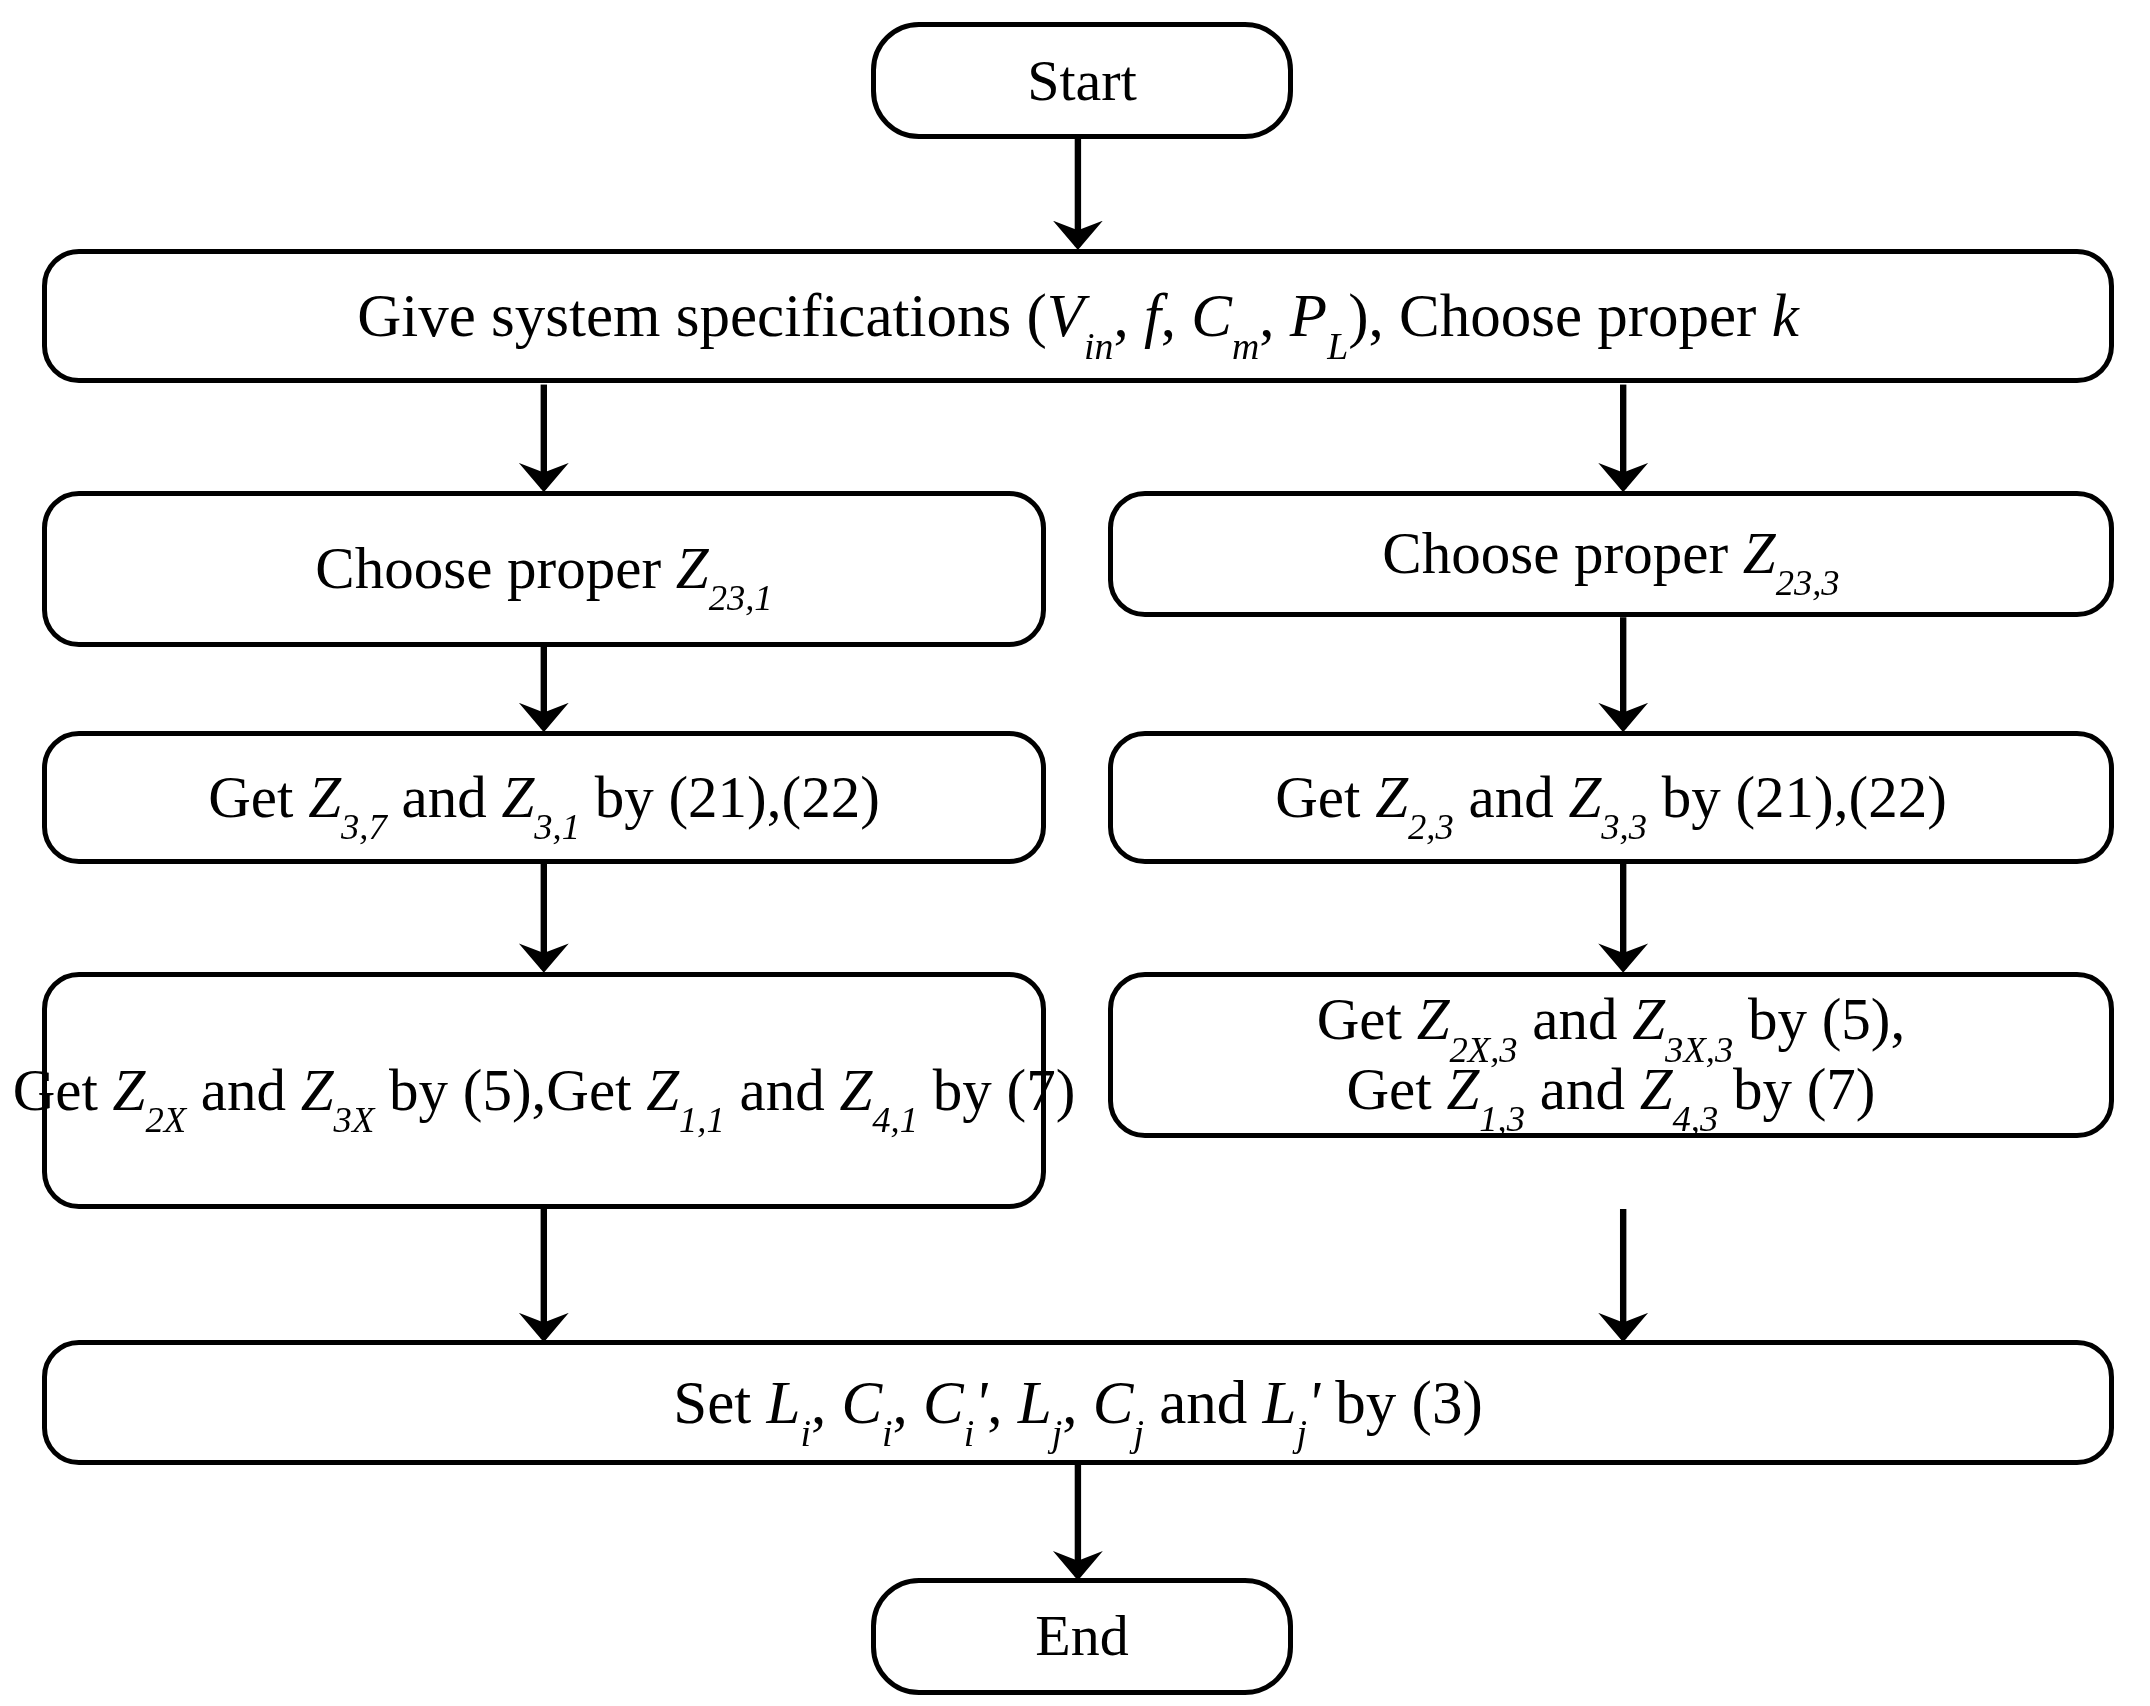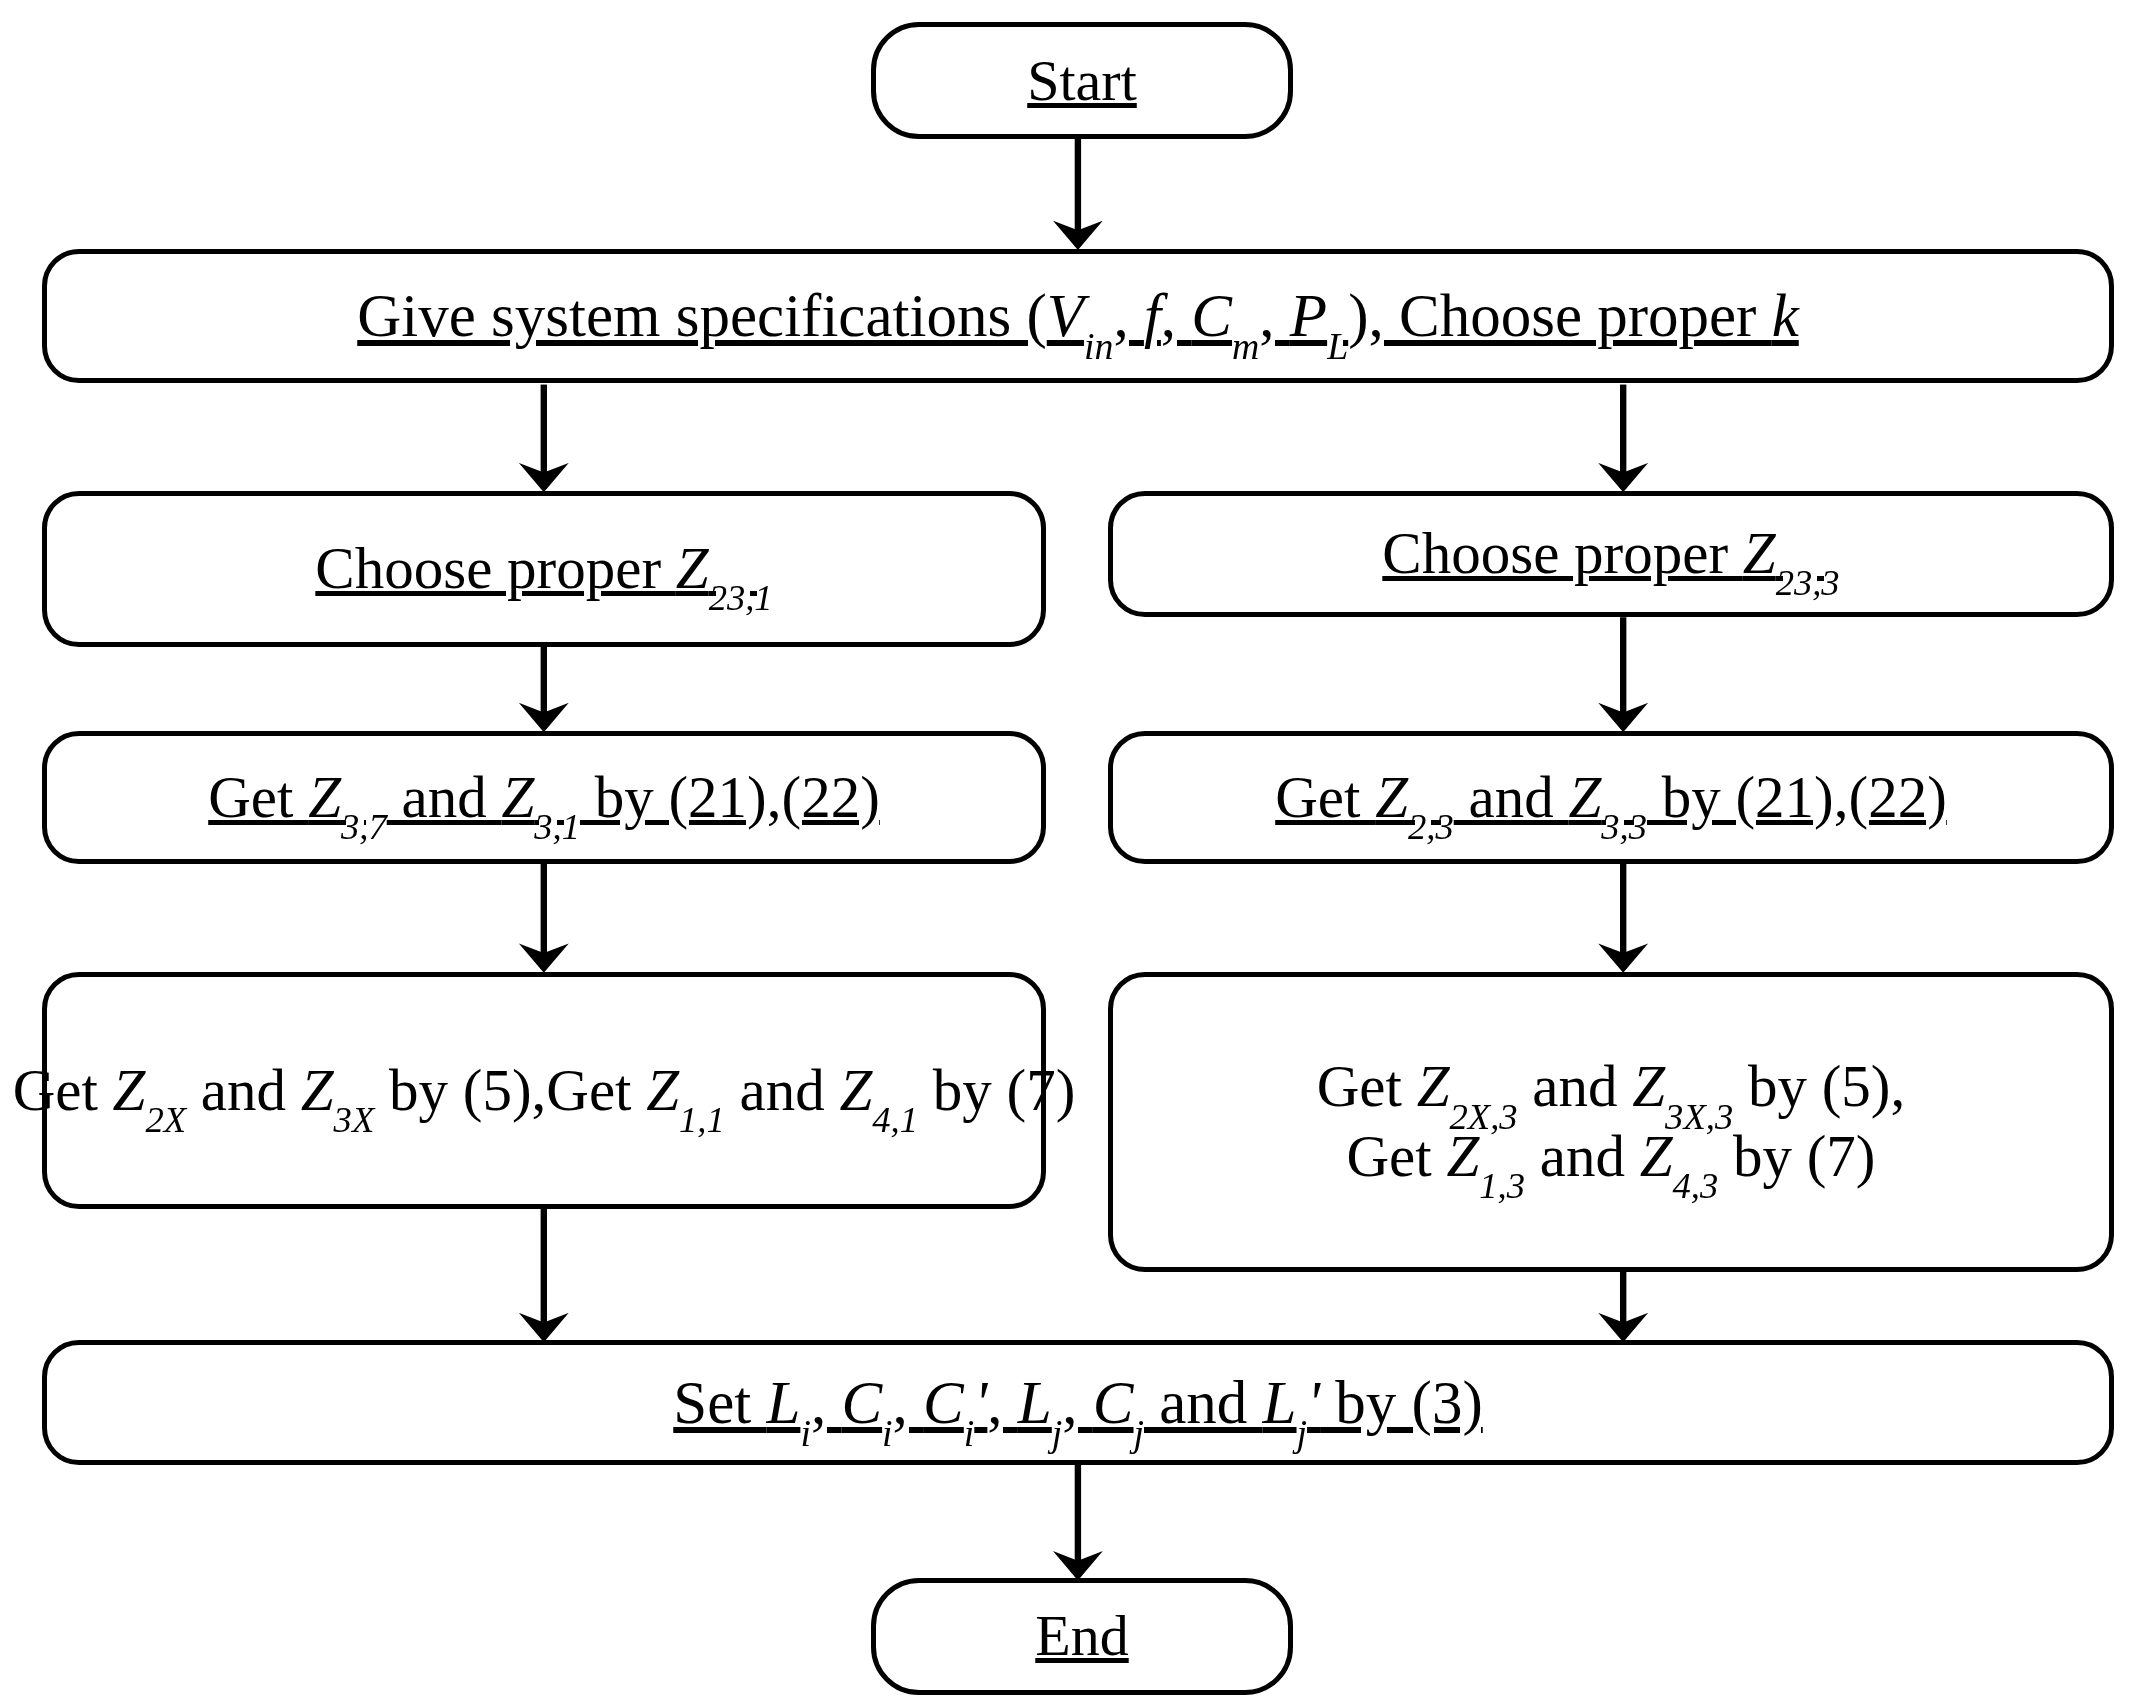--- a/index.html
+++ b/index.html
@@ -27,21 +27,20 @@
     align-items: center;
     justify-content: center;
     text-align: center;
     color: #000000;
     line-height: 1.18;
     padding: 0 19px;
   }
   .node .label {
     display: block;
     white-space: nowrap;
-    text-decoration: underline;
   }
   .node .label-line {
     display: block;
     white-space: nowrap;
   }
   
   .node.terminal {
     border-radius: 48px;
   }
   
@@ -122,21 +121,21 @@
 
   <div class="node fs-box" style="left:1108px; top:731px; width:1006px; height:133px;">
     <span class="label"><span>Get </span><i class="var">Z</i><sub>2,3</sub><span> and </span><i class="var">Z</i><sub>3,3</sub><span> by (21),(22)</span></span>
   </div>
 
   <div class="node fs-box" style="left:42px; top:972px; width:1004px; height:237px; flex-direction:row;">
     <span class="label-line"><span>Get </span><i class="var">Z</i><sub>2X</sub><span> and </span><i class="var">Z</i><sub>3X</sub><span> by (5),</span></span>
     <span class="label-line"><span>Get </span><i class="var">Z</i><sub>1,1</sub><span> and </span><i class="var">Z</i><sub>4,1</sub><span> by (7)</span></span>
   </div>
 
-  <div class="node fs-box" style="left:1108px; top:972px; width:1006px; height:300px; flex-direction:column;">
+  <div class="node fs-box" style="left:1108px; top:972px; width:1006px; height:166px; flex-direction:column;">
     <span class="label-line"><span>Get </span><i class="var">Z</i><sub>2X,3</sub><span> and </span><i class="var">Z</i><sub>3X,3</sub><span> by (5),</span></span>
     <span class="label-line"><span>Get </span><i class="var">Z</i><sub>1,3</sub><span> and </span><i class="var">Z</i><sub>4,3</sub><span> by (7)</span></span>
   </div>
 
   <div class="node fs-main" style="left:42px; top:1340px; width:2072px; height:125px;">
     <span class="label"><span>Set </span><i class="var">L</i><sub>i</sub><span>, </span><i class="var">C</i><sub>i</sub><span>,  </span><i class="var">C</i><sub>i</sub><span class="prime">'</span><span>, </span><i class="var">L</i><sub>j</sub><span>, </span><i class="var">C</i><sub>j</sub><span> and </span><i class="var">L</i><sub>j</sub><span class="prime">'</span><span> by (3)</span></span>
   </div>
 
   <div class="node terminal fs-start" style="left:871px; top:1578px; width:422px; height:117px;">
     <span class="label">End</span>

